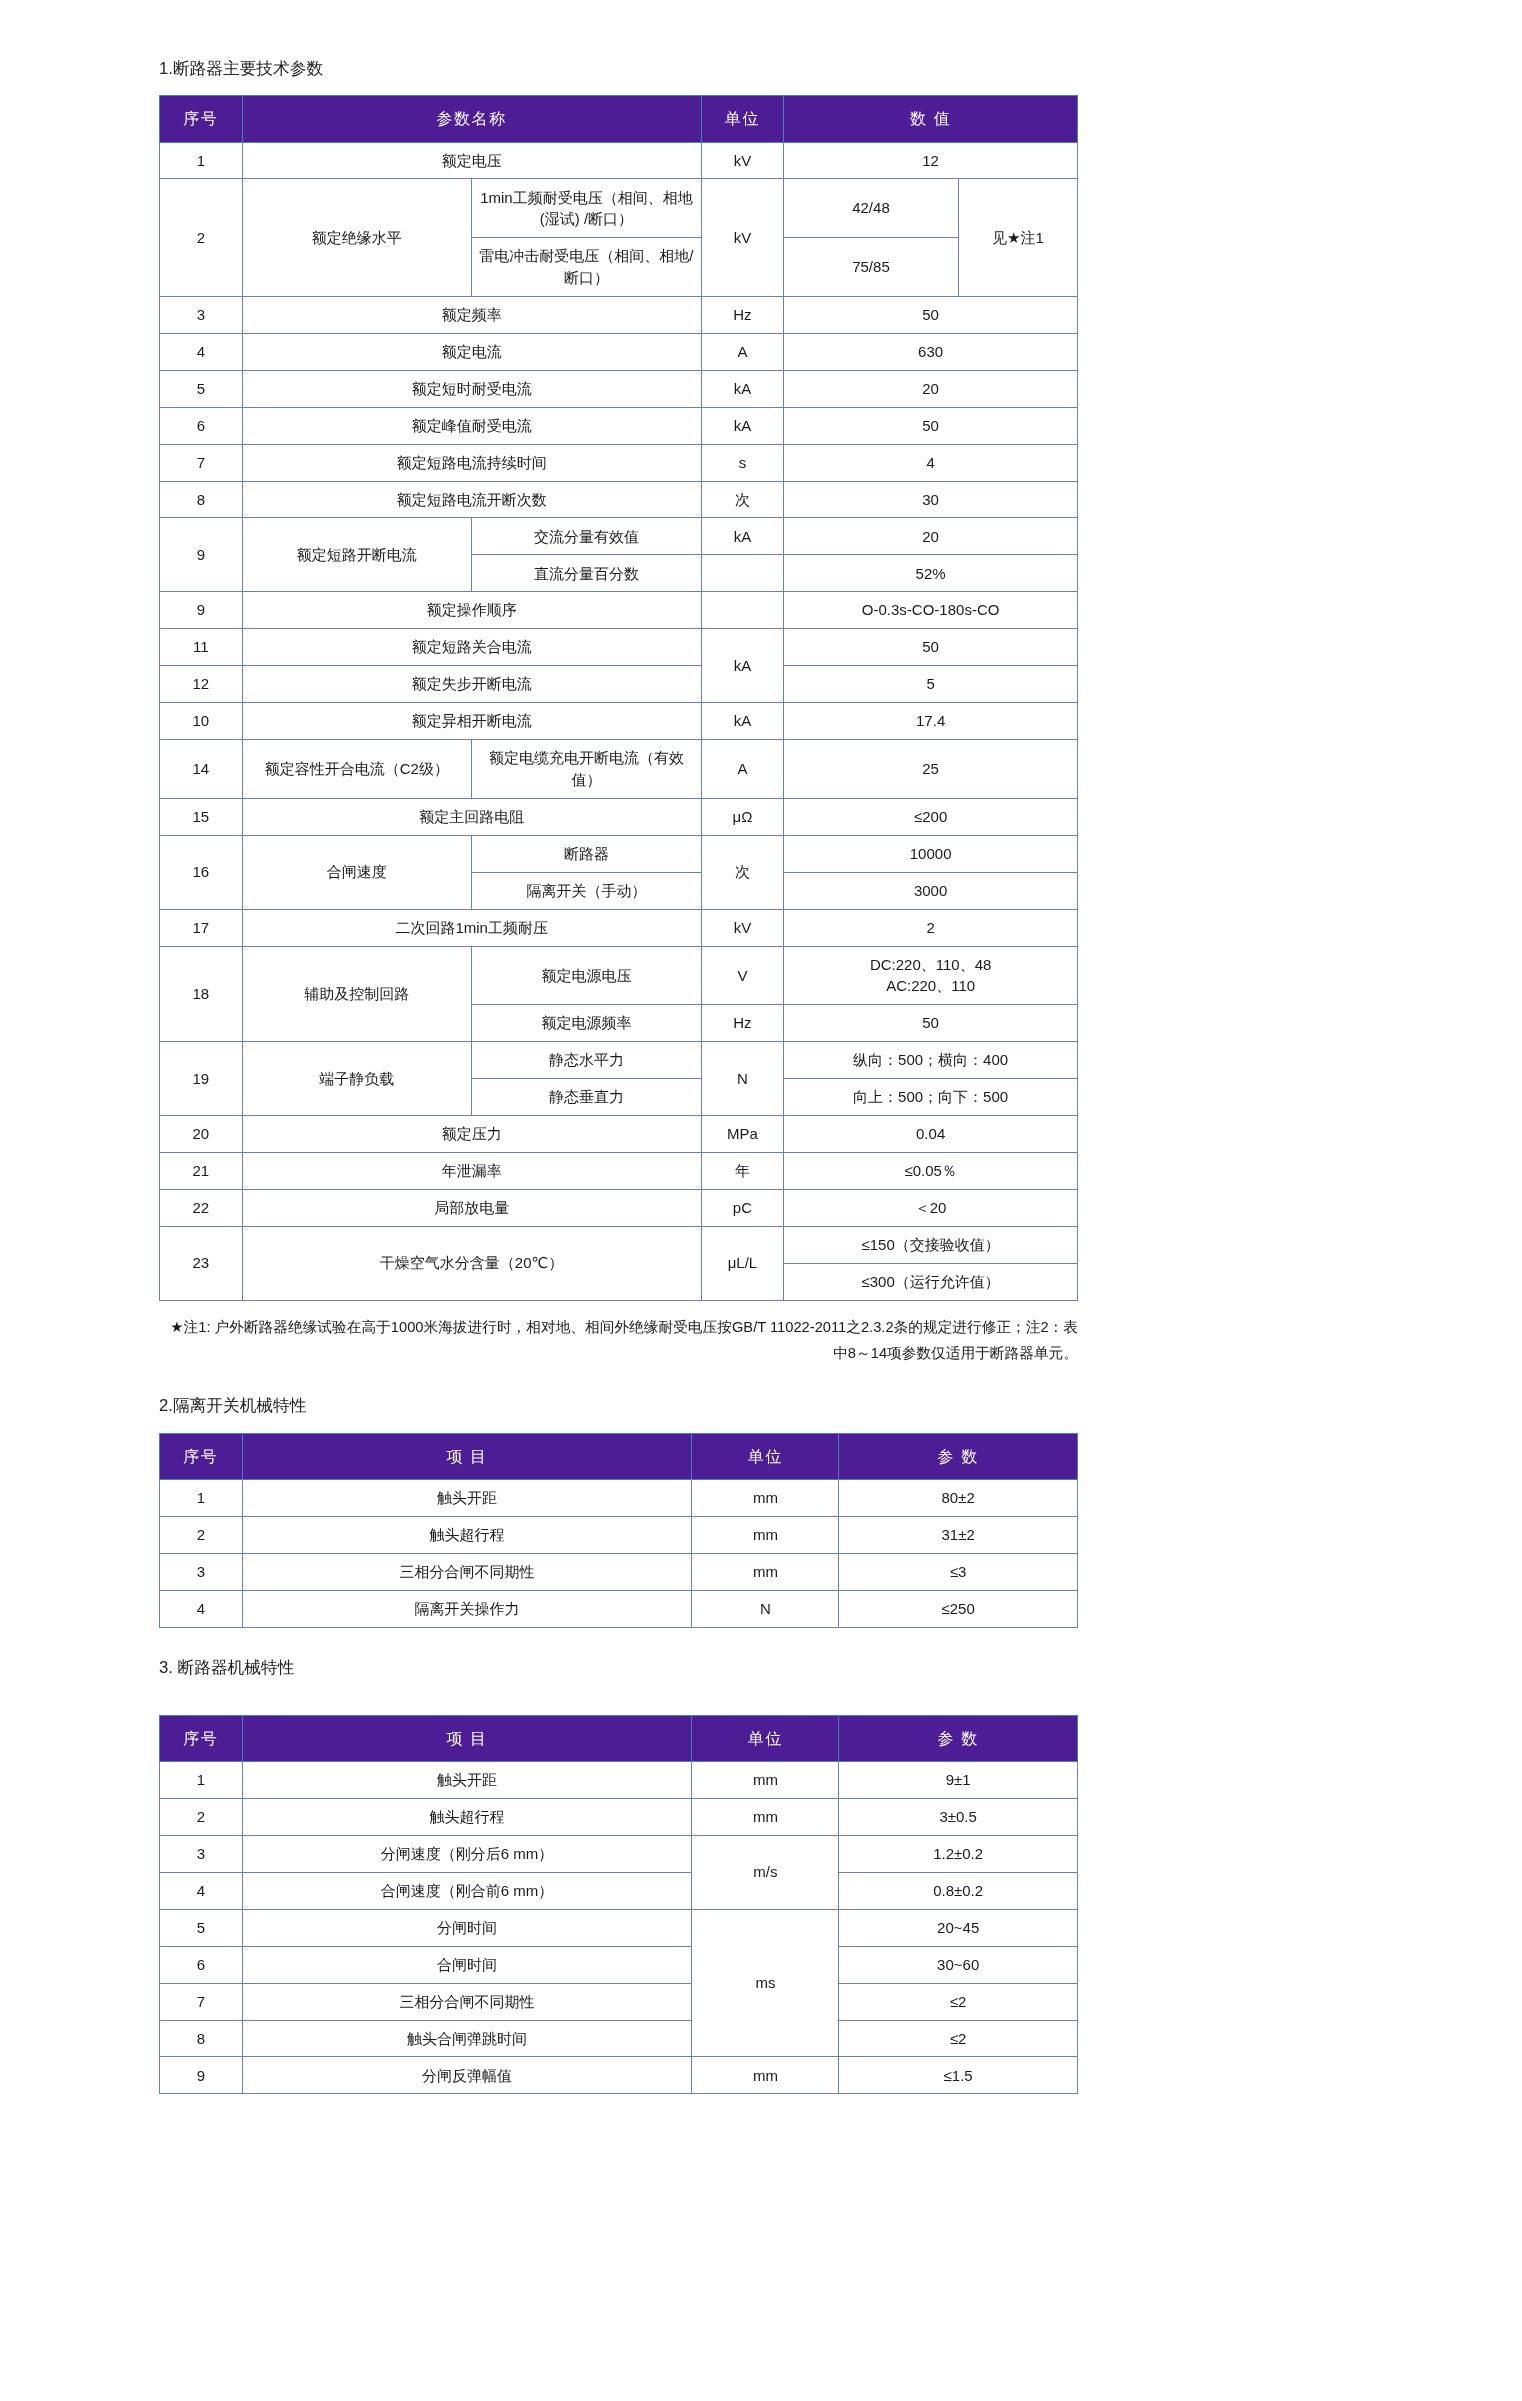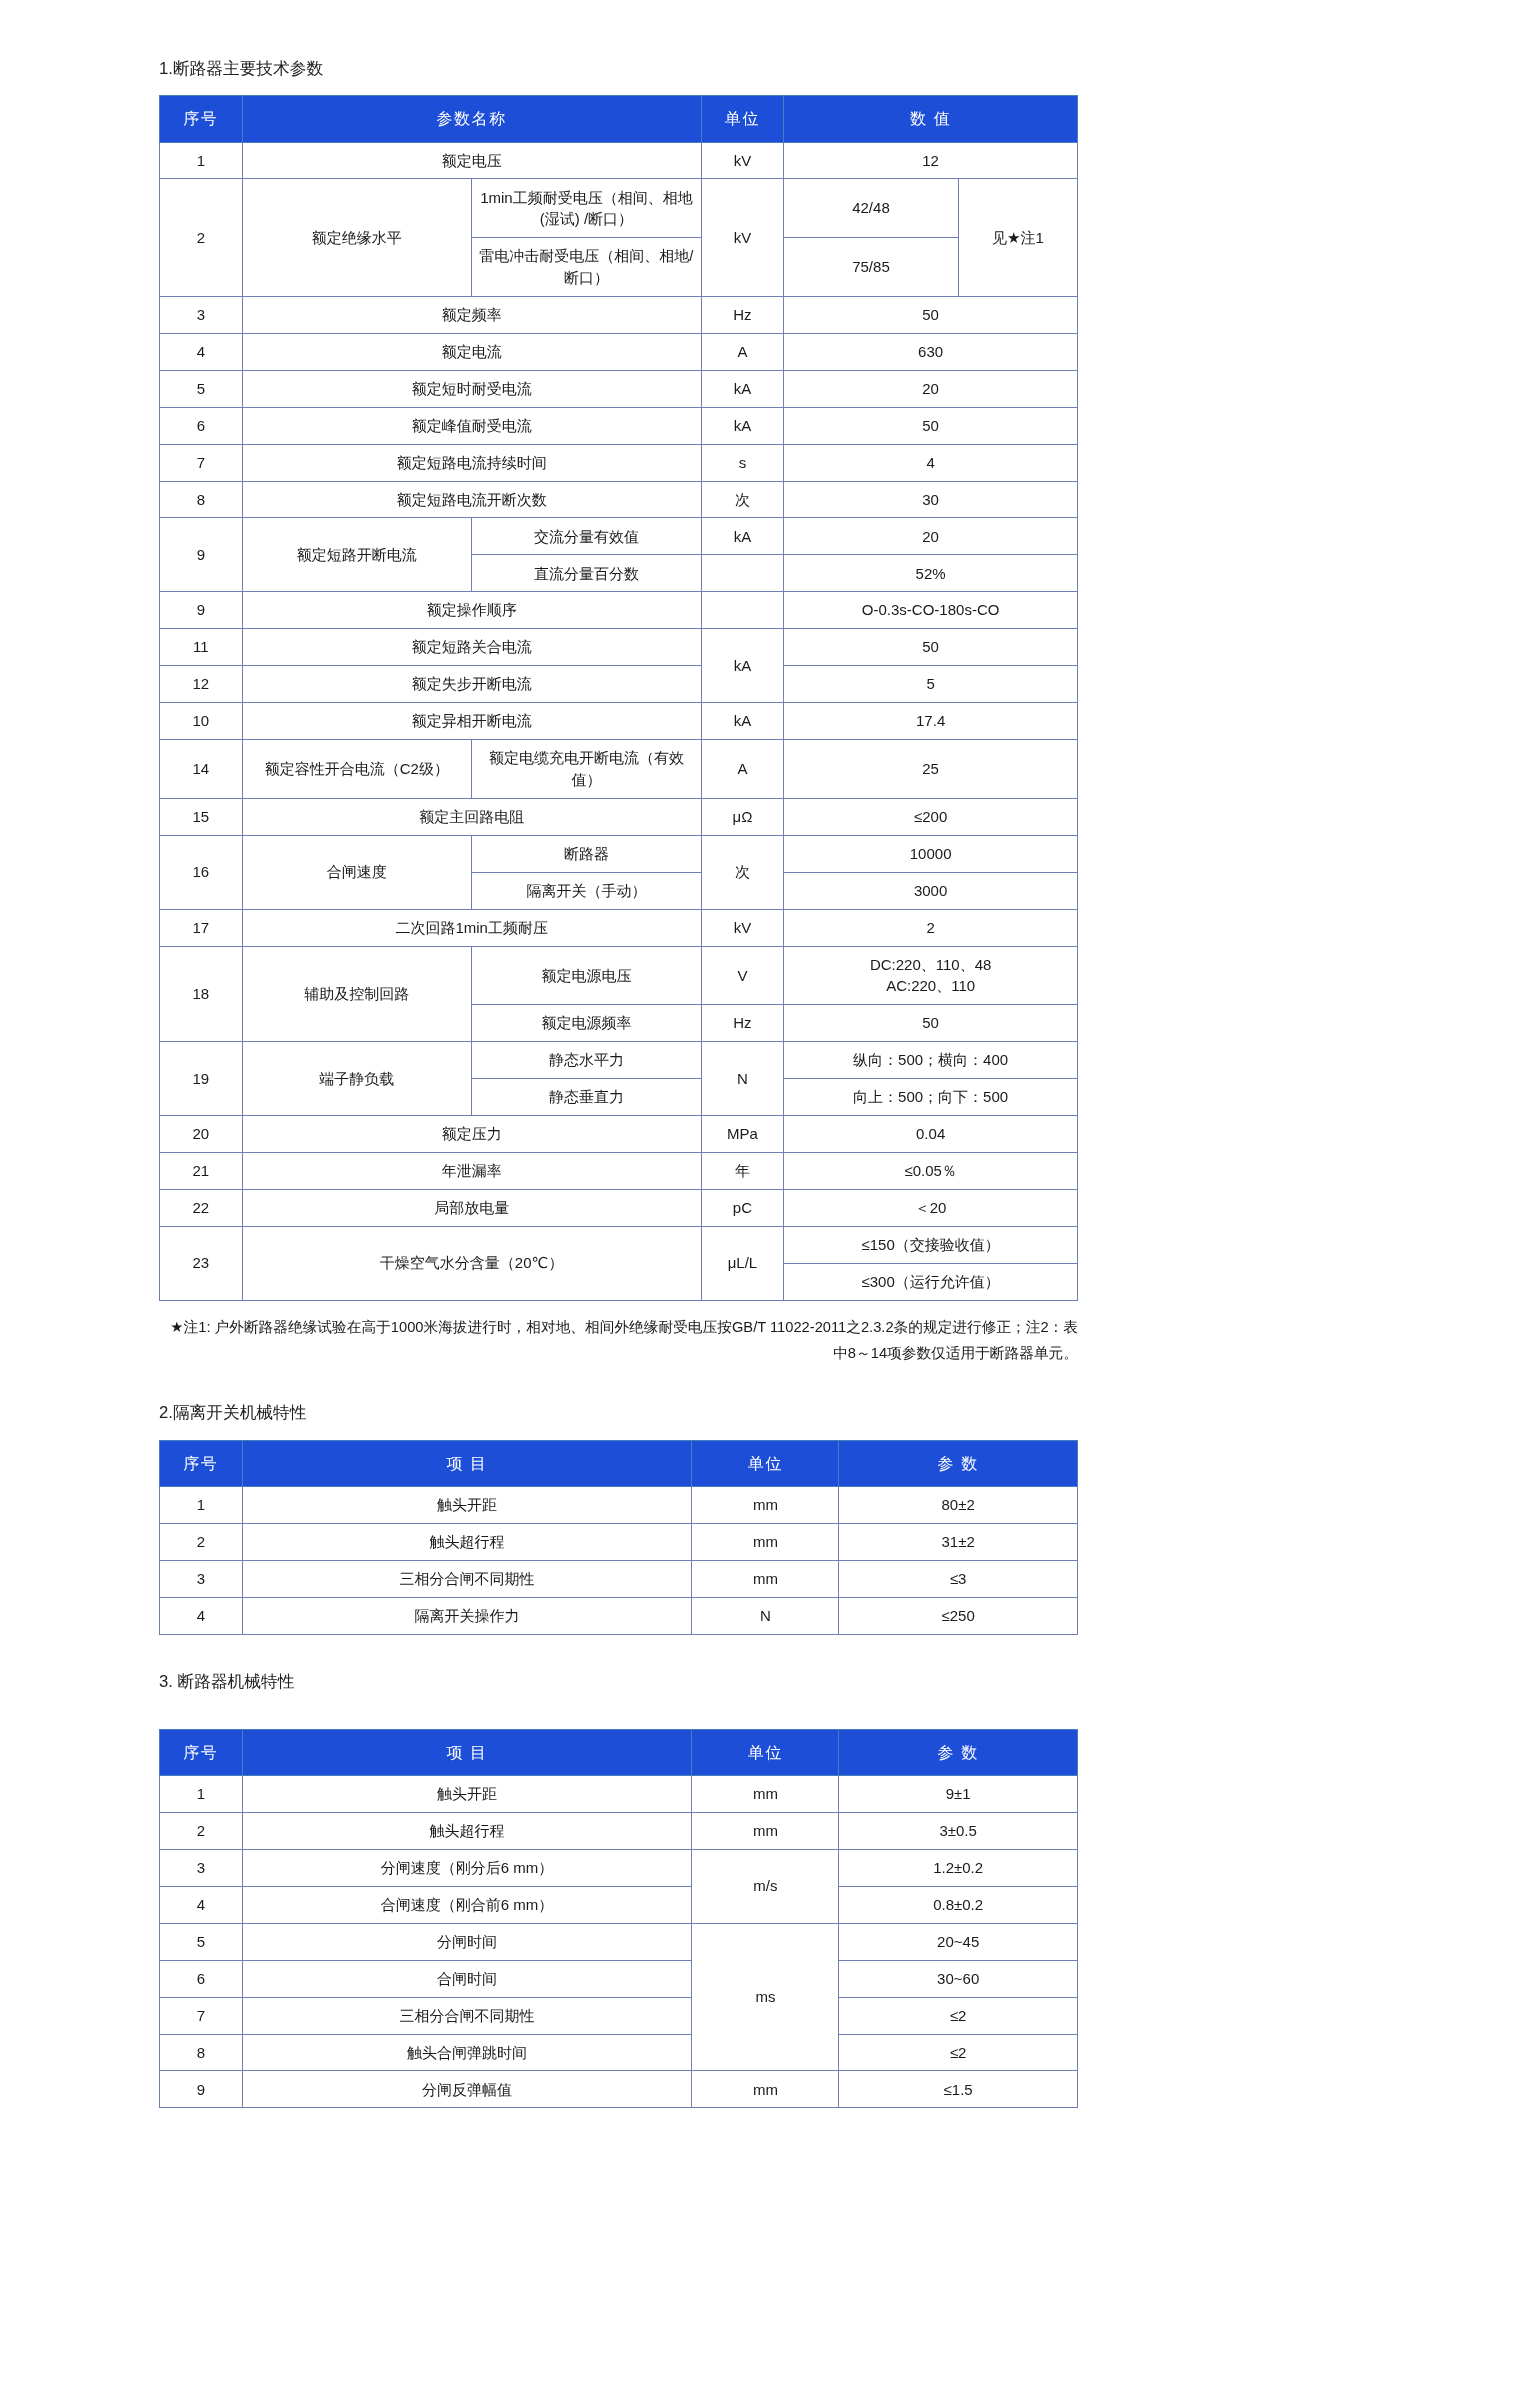--- a/index.html
+++ b/index.html
@@ -17,38 +17,38 @@
     box-sizing: border-box;
     padding: 56px 159px 48px 159px;
   }
   .section-title {
     font-size: 16.7px;
     color: #222;
     margin: 0 0 14.3px 0;
     line-height: 1.5;
   }
   .section-title.sub {
-    margin-top: 34px;
+    margin-top: 27px;
   }
   table.spec {
     border-collapse: collapse;
     width: 100%;
     table-layout: fixed;
   }
   table.spec td, table.spec th {
     border: 0.8px solid #6f7fb5;
     font-size: 15px;
     text-align: center;
     vertical-align: middle;
     padding: 7.1px 4.8px;
     line-height: 1.45;
     font-weight: normal;
   }
   table.spec thead th {
-    background: #1d4ed8;
+    background: #4c1d95;
     color: #ffffff;
     font-size: 16px;
     letter-spacing: 1.6px;
     padding: 11px 4.8px;
     border: 0.8px solid #4a7ebb;
   }
   .note {
     font-size: 14.7px;
     line-height: 1.75;
     margin: 14.3px 0 0 0;

